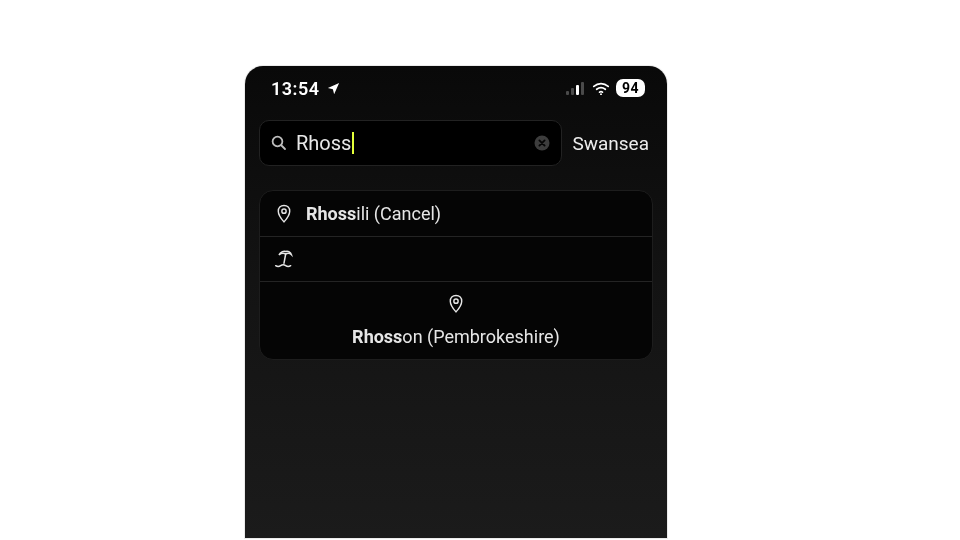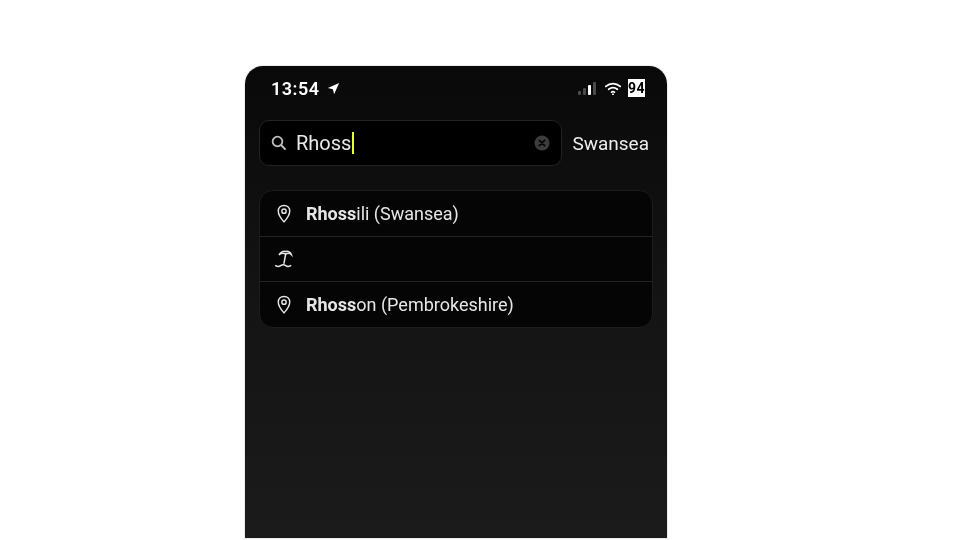--- a/index.html
+++ b/index.html
@@ -18,23 +18,23 @@
   .statusbar{
     display:flex;align-items:center;justify-content:space-between;
     padding:10px 22px 4px 26px;
     height:24px;
     font-size:18px;font-weight:600;letter-spacing:.5px;
   }
   .sb-left{display:flex;align-items:center;gap:6px;}
   .sb-right{display:flex;align-items:center;gap:6px;}
   .battery-badge{
     background:#fff;color:#000;
-    border-radius:0;
+    border-radius:7px;
     font-size:14px;font-weight:700;
-    padding:1px 0;line-height:16px;
+    padding:1px 6px;line-height:16px;
   }
   
   .search-row{
     display:flex;align-items:center;gap:10px;
     padding:16px 14px 14px 14px;
   }
   .search-box{
     flex:1;display:flex;align-items:center;
     background:#000;
     border:1px solid #222;
@@ -64,21 +64,21 @@
     border:1px solid #1d1d1d;
     border-radius:14px;
     overflow:hidden;
   }
   .result{
     display:flex;align-items:center;gap:12px;
     padding:12px 14px;
     border-bottom:1px solid #242424;
     font-size:18px;color:#e6e6e6;
   }
-  .result:last-child{border-bottom:none;}
+  .result:last-child{border-bottom:none;flex-direction:column;}
   .result .icon{flex:0 0 20px;display:flex;align-items:center;justify-content:center;}
   .result .label b{font-weight:700;}
   svg{display:block}
 </style>
 </head>
 <body>
 
 <div class="stage">
   <div class="phone">
 
@@ -135,21 +135,21 @@
     </div>
 
     <div class="results">
       <div class="result">
         <span class="icon">
           <svg width="18" height="20" viewBox="0 0 24 28" fill="none" stroke="#e6e6e6" stroke-width="2">
             <path d="M12 2c-5 0-8 3.6-8 8 0 6 8 15 8 15s8-9 8-15c0-4.4-3-8-8-8z"></path>
               <circle cx="12" cy="10" r="3"></circle>
           </svg>
         </span>
-        <span class="label"><b>Rhoss</b><span>ili (Swansea)</span></span>
+        <span class="label"><b>Rhoss</b><span>ili (Cancel)</span></span>
       </div>
       <div class="result">
         <span class="icon">
           <svg width="20" height="20" viewBox="0 0 24 24" fill="none" stroke="#e6e6e6" stroke-width="1.8" stroke-linecap="round">
             <path d="M2 20c2 1.4 4 1.4 6 0s4-1.4 6 0 4 1.4 6 0"></path>
             <line x1="12" y1="17" x2="14" y2="6"></line>
             <path d="M14 6c-4-2-8 1-8 1 2-4 6-5 8-4 2-1 6 0 7 4 0 0-3-3-7-1z"></path>
           </svg>
         </span>
       </div>

